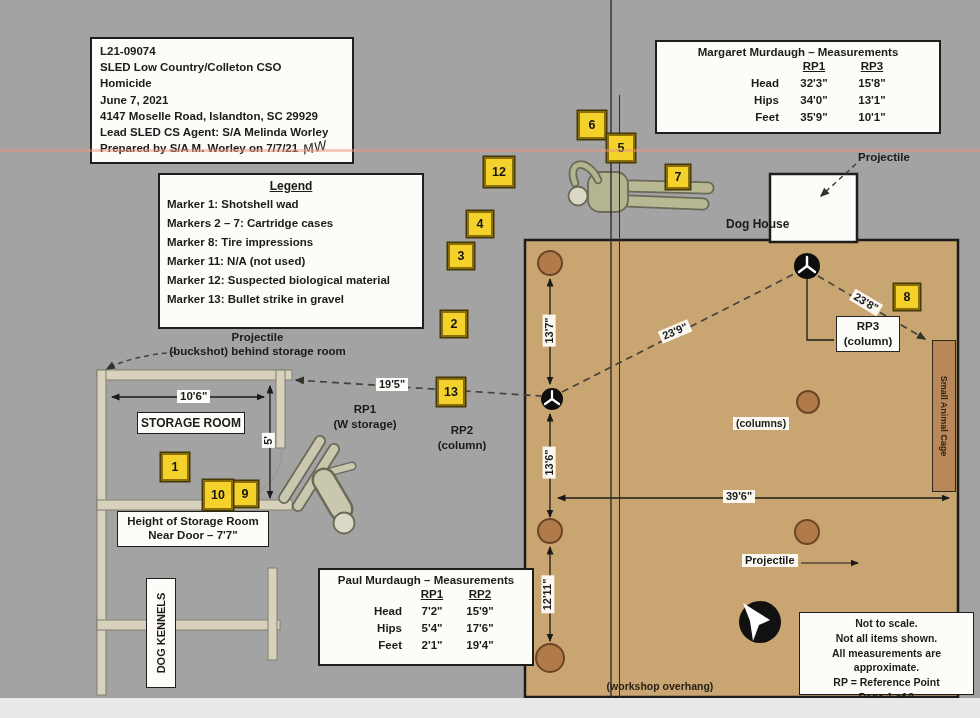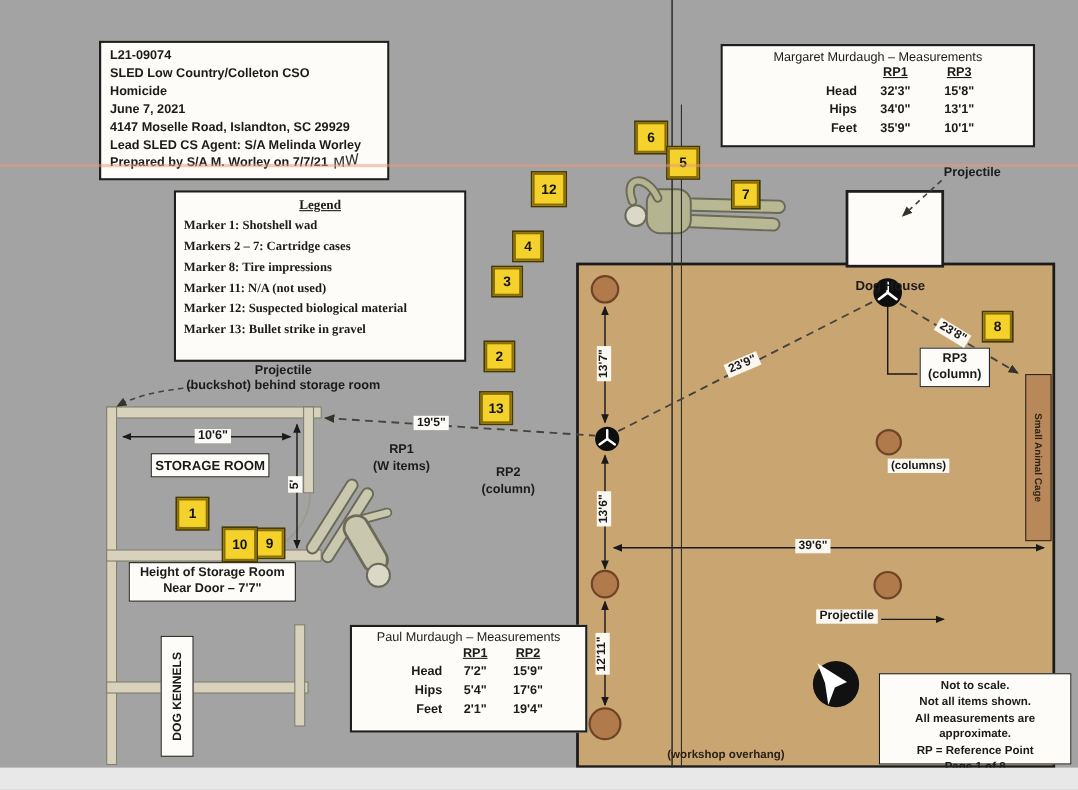--- a/index.html
+++ b/index.html
@@ -14,21 +14,21 @@
   .chip { position:absolute; background:#faf8f0; font-weight:bold; font-size:11px;
           line-height:13px; padding:0 3px; white-space:nowrap; z-index:3; }
   .rotl { transform:rotate(-90deg); transform-origin:center; }
   .marker { position:absolute; background:var(--marker-yellow,#f4d22b);
     border:2px solid #8a6e08; box-shadow:0 0 0 1.5px #45390a;
     display:flex; align-items:center; justify-content:center;
     font-weight:bold; font-size:12.5px; color:#151515; z-index:10; }
   .caseline { font-size:11.5px; font-weight:bold; line-height:16.2px; white-space:nowrap; }
   .initials { display:inline-block; font-weight:400; font-style:italic;
     font-family:"DejaVu Sans",sans-serif; transform:rotate(-12deg); margin-left:5px; font-size:13px; color:#2e2e2e; }
-  .mtitle { font-size:11.5px; font-weight:normal; text-align:center; padding-top:4px; white-space:nowrap; }
+  .mtitle { font-size:11.5px; font-weight:bold; text-align:center; padding-top:4px; white-space:nowrap; }
   .mgrid { display:grid; font-size:11.5px; font-weight:bold; }
   .mgrid .r { text-align:right; padding-right:6px; }
   .mgrid .c { text-align:center; }
   .mgrid .u { text-decoration:underline; }
   .legtitle { font-size:12px; font-weight:bold; text-decoration:underline; text-align:center; padding:4px 0 2px 0; }
   .legitem { font-size:11.5px; font-weight:bold; line-height:19px; padding-left:7px; white-space:nowrap; }
   .notesline { font-size:10.5px; font-weight:bold; line-height:14.8px; text-align:center; }
   .twoline { text-align:center; font-weight:bold; font-size:11.5px; line-height:14px; }
   .scanline { position:absolute; left:0; top:149px; width:980px; height:2.5px;
     background:#e8997b; opacity:.5; z-index:30; }
@@ -164,21 +164,21 @@
       <div class="c">15'8"</div>
       <div class="r">Hips</div>
       <div class="c">34'0"</div>
       <div class="c">13'1"</div>
       <div class="r">Feet</div>
       <div class="c">35'9"</div>
       <div class="c">10'1"</div>
     </div>
   </div>
 
-  <div class="box" style="left:158px; top:173px; width:262px; height:152px;font-family:Liberation Serif, serif;">
+  <div class="box" style="left:158px; top:173px; width:262px; height:152px;">
     <div class="legtitle">Legend</div>
     <div class="legitem">Marker 1:  Shotshell wad</div>
     <div class="legitem">Markers 2 – 7:  Cartridge cases</div>
     <div class="legitem">Marker 8:  Tire impressions</div>
     <div class="legitem">Marker 11:  N/A (not used)</div>
     <div class="legitem">Marker 12:  Suspected biological material</div>
     <div class="legitem">Marker 13:  Bullet strike in gravel</div>
   </div>
 
   <div class="box" style="left:318px; top:568px; width:212px; height:94px;">
@@ -222,45 +222,45 @@
     <div class="twoline">Near Door – 7'7"</div>
   </div>
 
   <div style="position:absolute; left:146px; top:578px; width:28px; height:108px; background:#fdfcf8;
               border:1.5px solid #1e1e1e; z-index:2;">
     <div class="vwrap">
         <span class="rotl" style="font-weight:bold; font-size:11px; white-space:nowrap;">DOG KENNELS</span>
       </div>
   </div>
 
-  <div class="lbl" style="left:754px; top:217px; width:87px; text-align:right; font-size:12px;margin-top:36px;">Dog House</div>
+  <div class="lbl" style="left:726px; top:217px; width:87px; text-align:left; font-size:12px;">Dog House</div>
 
   <div style="position:absolute; left:932px; top:340px; width:22px; height:150px;
               background:var(--cage-tan,#b8875a); border:1px solid #33271a; z-index:2;">
     <div class="vwrap">
         <span style="transform:rotate(90deg); white-space:nowrap; font-weight:bold; font-size:9px; color:#2f2413;">Small Animal Cage</span>
       </div>
   </div>
 
   <div class="lbl" style="left:595px; top:680px; width:130px; text-align:center; font-size:10.5px; color:#2a2118;">(workshop overhang)</div>
 
-  <div class="chip" style="left:807px; top:417px; font-size:10.5px;">(columns)</div>
+  <div class="chip" style="left:733px; top:417px; font-size:10.5px;">(columns)</div>
 
   <div class="lbl" style="left:160px; top:330px; width:195px; text-align:center; font-size:11.5px; line-height:14px;">
     <div>Projectile</div>
     <div>(buckshot) behind storage room</div>
   </div>
 
   <div class="lbl" style="left:858px; top:151px; font-size:11.5px;">Projectile</div>
 
   <div class="chip" style="left:742px; top:554px;">Projectile</div>
 
   <div class="lbl" style="left:330px; top:402px; width:70px; text-align:center; font-size:11.5px; line-height:15px;">
     <div>RP1</div>
-    <div>(W items)</div>
+    <div>(W storage)</div>
   </div>
 
   <div class="lbl" style="left:428px; top:423px; width:68px; text-align:center; font-size:11.5px; line-height:15px;">
     <div>RP2</div>
     <div>(column)</div>
   </div>
 
   <div style="position:absolute; left:836px; top:316px; width:62px; background:#fdfcf8; border:1.5px solid #262626;
               text-align:center; font-weight:bold; font-size:11.5px; line-height:15px; padding:2px 0; z-index:3;">
     <div>RP3</div>
@@ -273,21 +273,21 @@
   <div class="chip rotl" style="left:533px; top:324px;">13'7"</div>
   <div class="chip rotl" style="left:533px; top:456px;">13'6"</div>
   <div class="chip rotl" style="left:529px; top:588px;">12'11"</div>
   <div class="chip" style="left:659px; top:325px; transform:rotate(-23deg);">23'9"</div>
   <div class="chip" style="left:850px; top:296px; transform:rotate(31deg);">23'8"</div>
   <div class="chip" style="left:723px; top:490px;">39'6"</div>
 
   <div class="marker" style="left:161px; top:453px; width:24px; height:24px;">1</div>
   <div class="marker" style="left:232px; top:481px; width:22px; height:22px;">9</div>
   <div class="marker" style="left:203px; top:480px; width:26px; height:26px;">10</div>
-  <div class="marker" style="left:437px; top:357px; width:24px; height:24px;">13</div>
+  <div class="marker" style="left:437px; top:378px; width:24px; height:24px;">13</div>
   <div class="marker" style="left:441px; top:311px; width:22px; height:22px;">2</div>
   <div class="marker" style="left:448px; top:243px; width:22px; height:22px;">3</div>
   <div class="marker" style="left:467px; top:211px; width:22px; height:22px;">4</div>
   <div class="marker" style="left:484px; top:157px; width:26px; height:26px;">12</div>
   <div class="marker" style="left:578px; top:111px; width:24px; height:24px;">6</div>
   <div class="marker" style="left:607px; top:134px; width:24px; height:24px;">5</div>
   <div class="marker" style="left:666px; top:165px; width:20px; height:20px;">7</div>
   <div class="marker" style="left:894px; top:284px; width:22px; height:22px;">8</div>
 
   <div class="scanline"></div>

